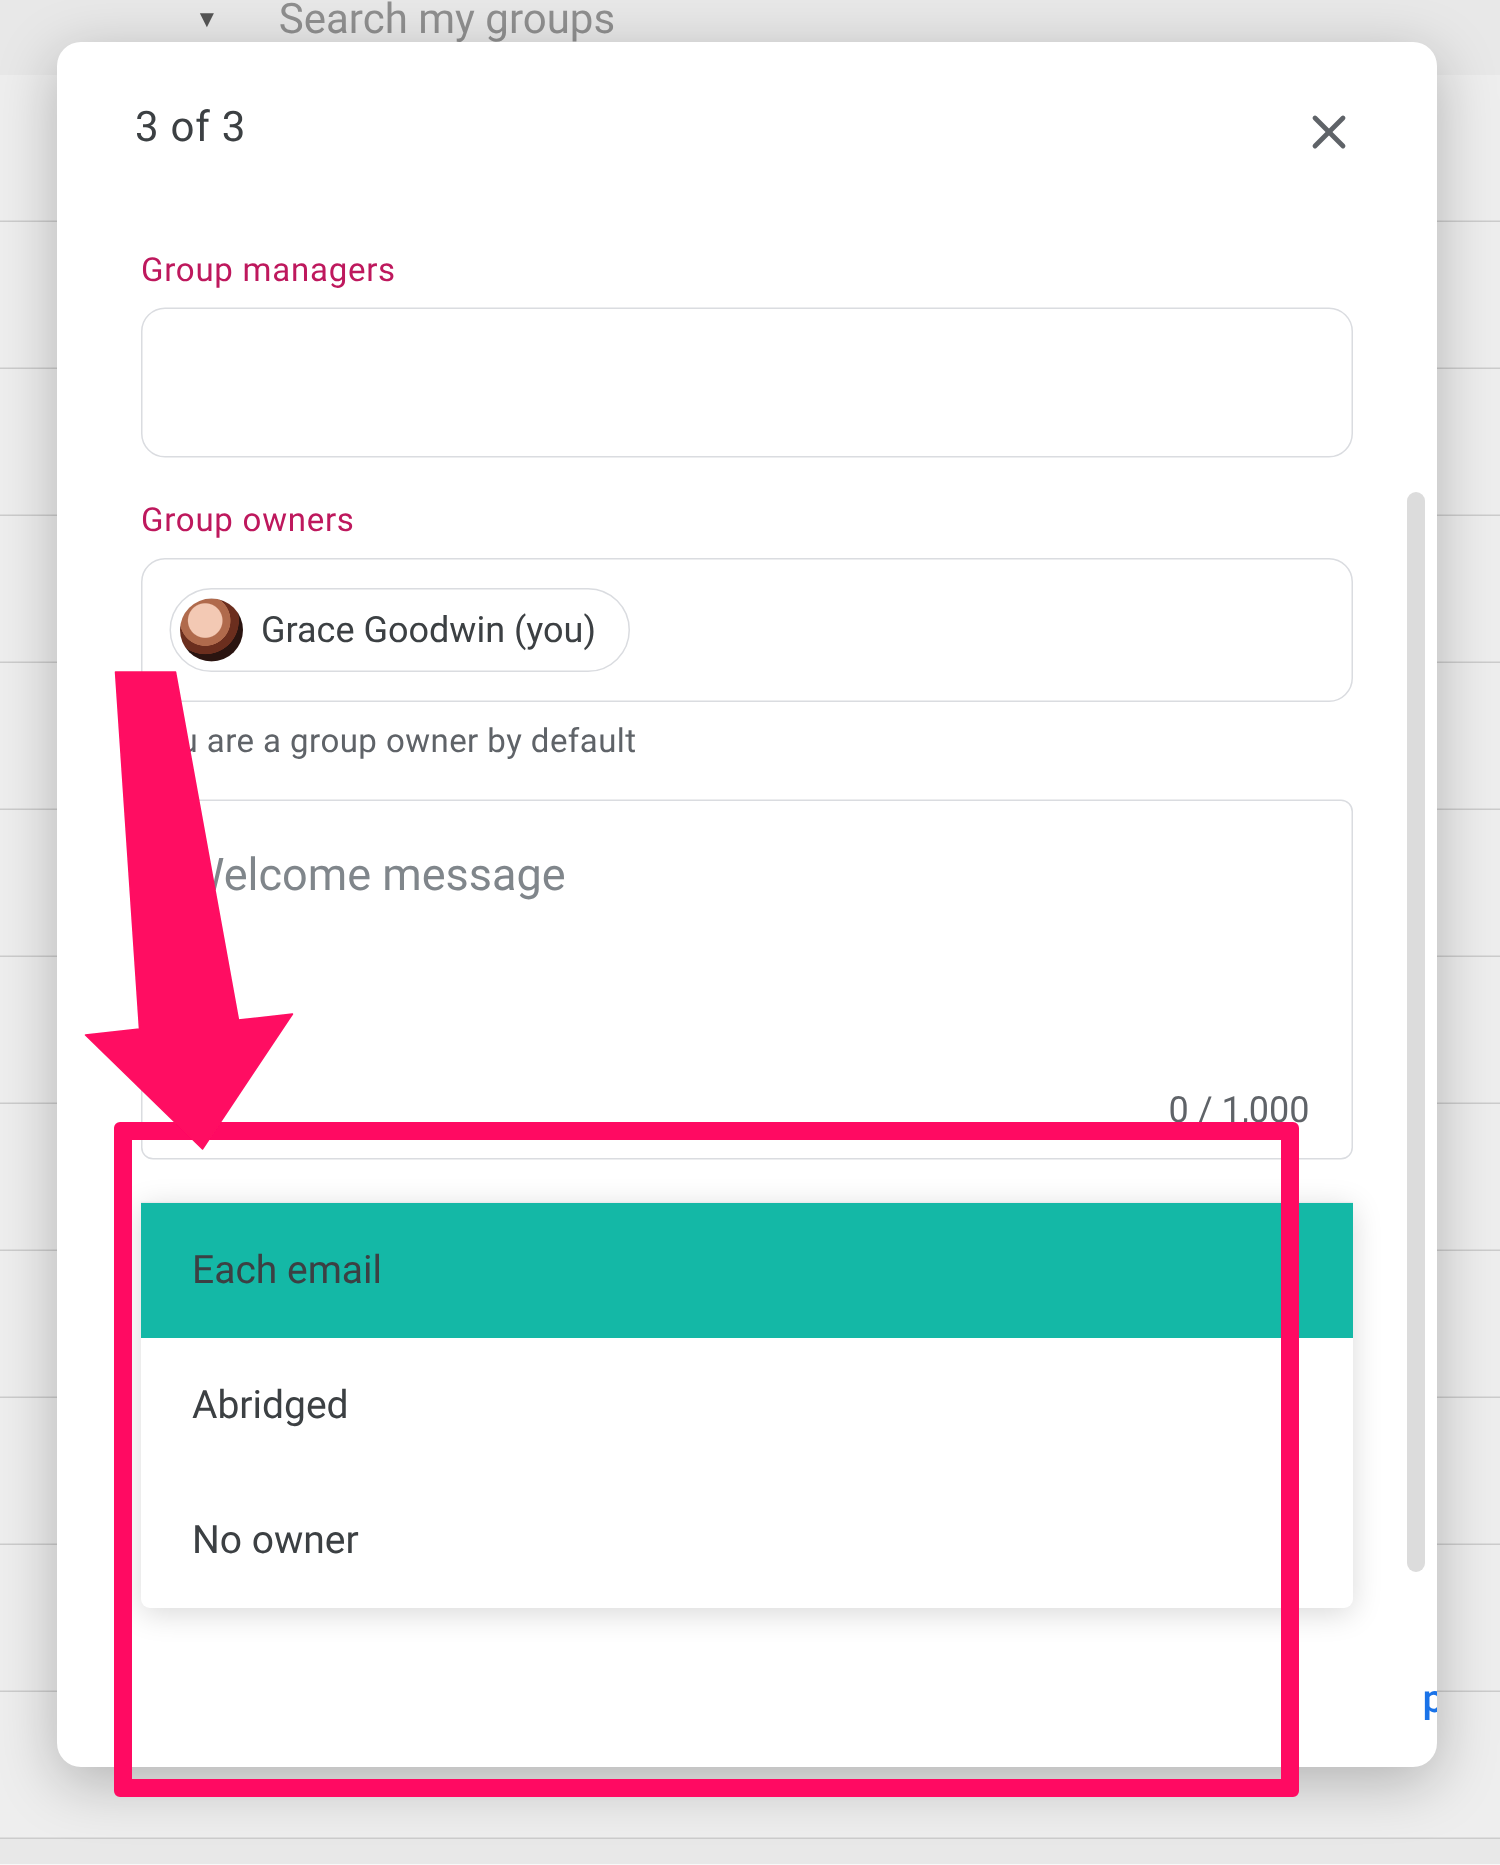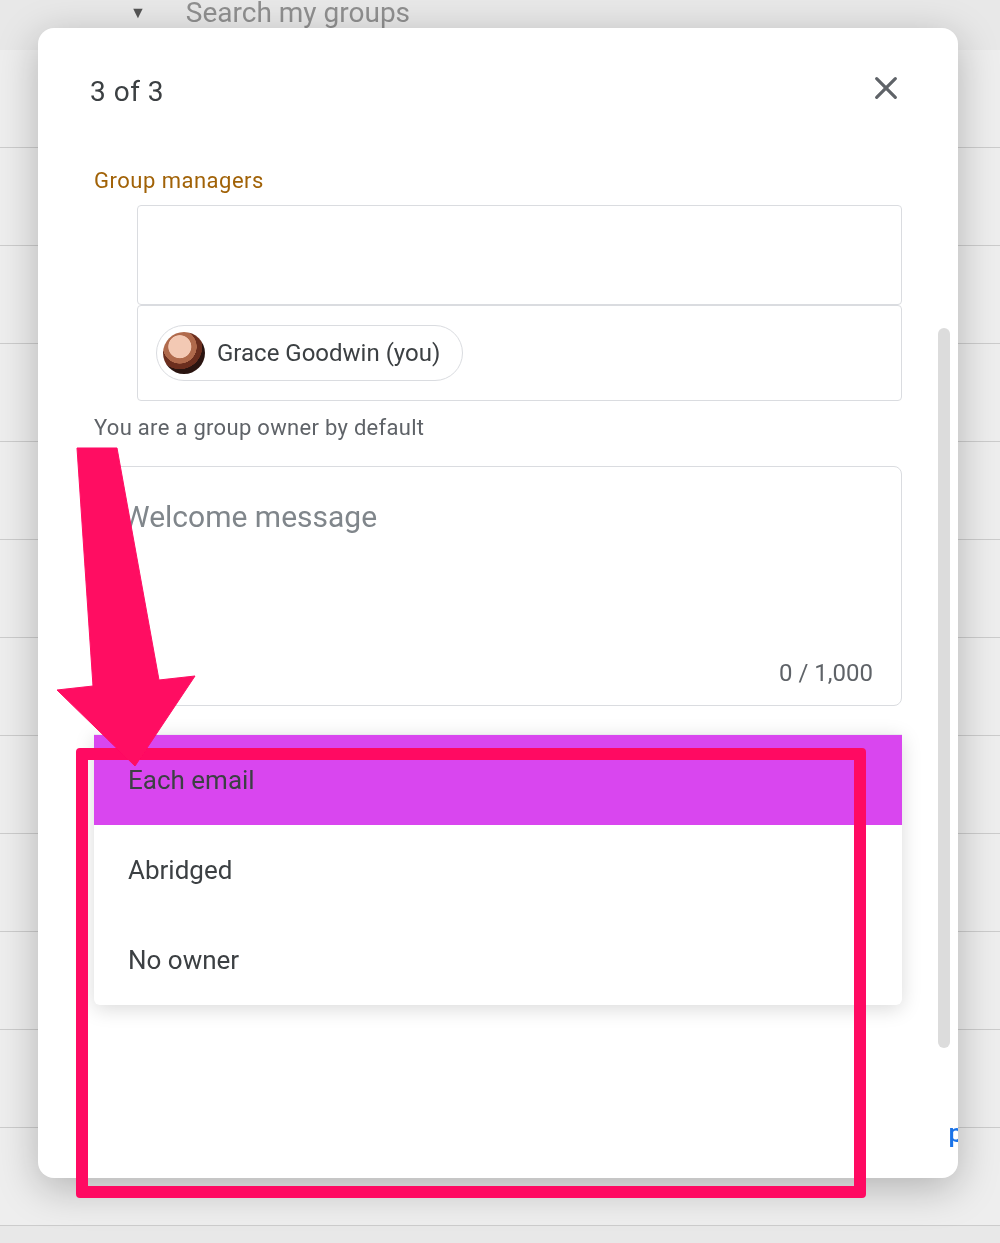--- a/index.html
+++ b/index.html
@@ -29,45 +29,45 @@
   .modal {
     position: absolute;
     left: 38px; top: 28px;
     width: 920px; height: 1150px;
     background: #fff;
     border-radius: 16px;
     box-shadow: 0 10px 40px rgba(0,0,0,0.25);
     overflow: hidden;
   }
   .modal-header {
-    display: flex; justify-content: space-between; align-items: flex-end;
+    display: flex; justify-content: space-between; align-items: flex-start;
     padding: 40px 52px 20px 52px;
   }
   .step {
     font-size: 28px; color: #3c4043; font-weight: 400; letter-spacing: 0.5px;
   }
   .close {
     width: 40px; height: 40px; display:flex; align-items:center; justify-content:center;
     color: #5f6368; cursor: pointer; border-radius: 50%;
   }
   .close svg { width: 32px; height: 32px; }
 
   .modal-body {
     padding: 10px 56px 0 56px;
     position: relative;
   }
 
   .field-label {
-    font-size: 22px; color: #a16207; margin-top: 30px; margin-bottom: 12px;
+    font-size: 22px; color: #be185d; margin-top: 30px; margin-bottom: 12px;
     letter-spacing: 0.5px;
   }
   .input-box {
-    border: 1px solid #dadce0; border-radius: 4px;
+    border: 1px solid #dadce0; border-radius: 16px;
     min-height: 100px; padding: 14px 18px;
-    display: flex; align-items: center; flex-wrap: wrap; gap: 10px; margin-left: 43px;
+    display: flex; align-items: center; flex-wrap: wrap; gap: 10px;
   }
   .input-box.managers { min-height: 100px; }
   .input-box.owners { min-height: 96px; }
 
   .chip {
     display: flex; align-items: center; gap: 12px;
     border: 1px solid #dadce0; border-radius: 999px;
     padding: 6px 22px 6px 6px;
     font-size: 24px; color: #3c4043;
   }
@@ -118,21 +118,21 @@
     border-radius: 0 0 6px 6px;
     position: relative;
     z-index: 40;
   }
   .dropdown-item {
     padding: 30px 34px;
     font-size: 26px; color: #3c4043;
     cursor: pointer;
   }
   .dropdown-item.selected {
-    background: #d946ef;
+    background: #14b8a6;
   }
   .scrollbar-thumb {
     position: absolute; right: 8px; top: 300px;
     width: 12px; height: 720px;
     background: #dcdcdc; border-radius: 6px;
   }
 
   
   .arrow-annot {
     position: absolute; left: 35px; top: 440px;
@@ -178,20 +178,21 @@
           <line x1="19" y1="5" x2="5" y2="19"></line>
         </svg>
       </div>
     </div>
 
     <div class="modal-body">
 
       <div class="field-label">Group managers</div>
       <div class="input-box managers"></div>
 
+      <div class="field-label">Group owners</div>
       <div class="input-box owners">
         <div class="chip">
           <div class="avatar"></div>
           <span>Grace Goodwin (you)</span>
         </div>
       </div>
       <div class="hint">You are a group owner by default</div>
 
       <div class="welcome-box">
         <div class="welcome-placeholder">Welcome message</div>

